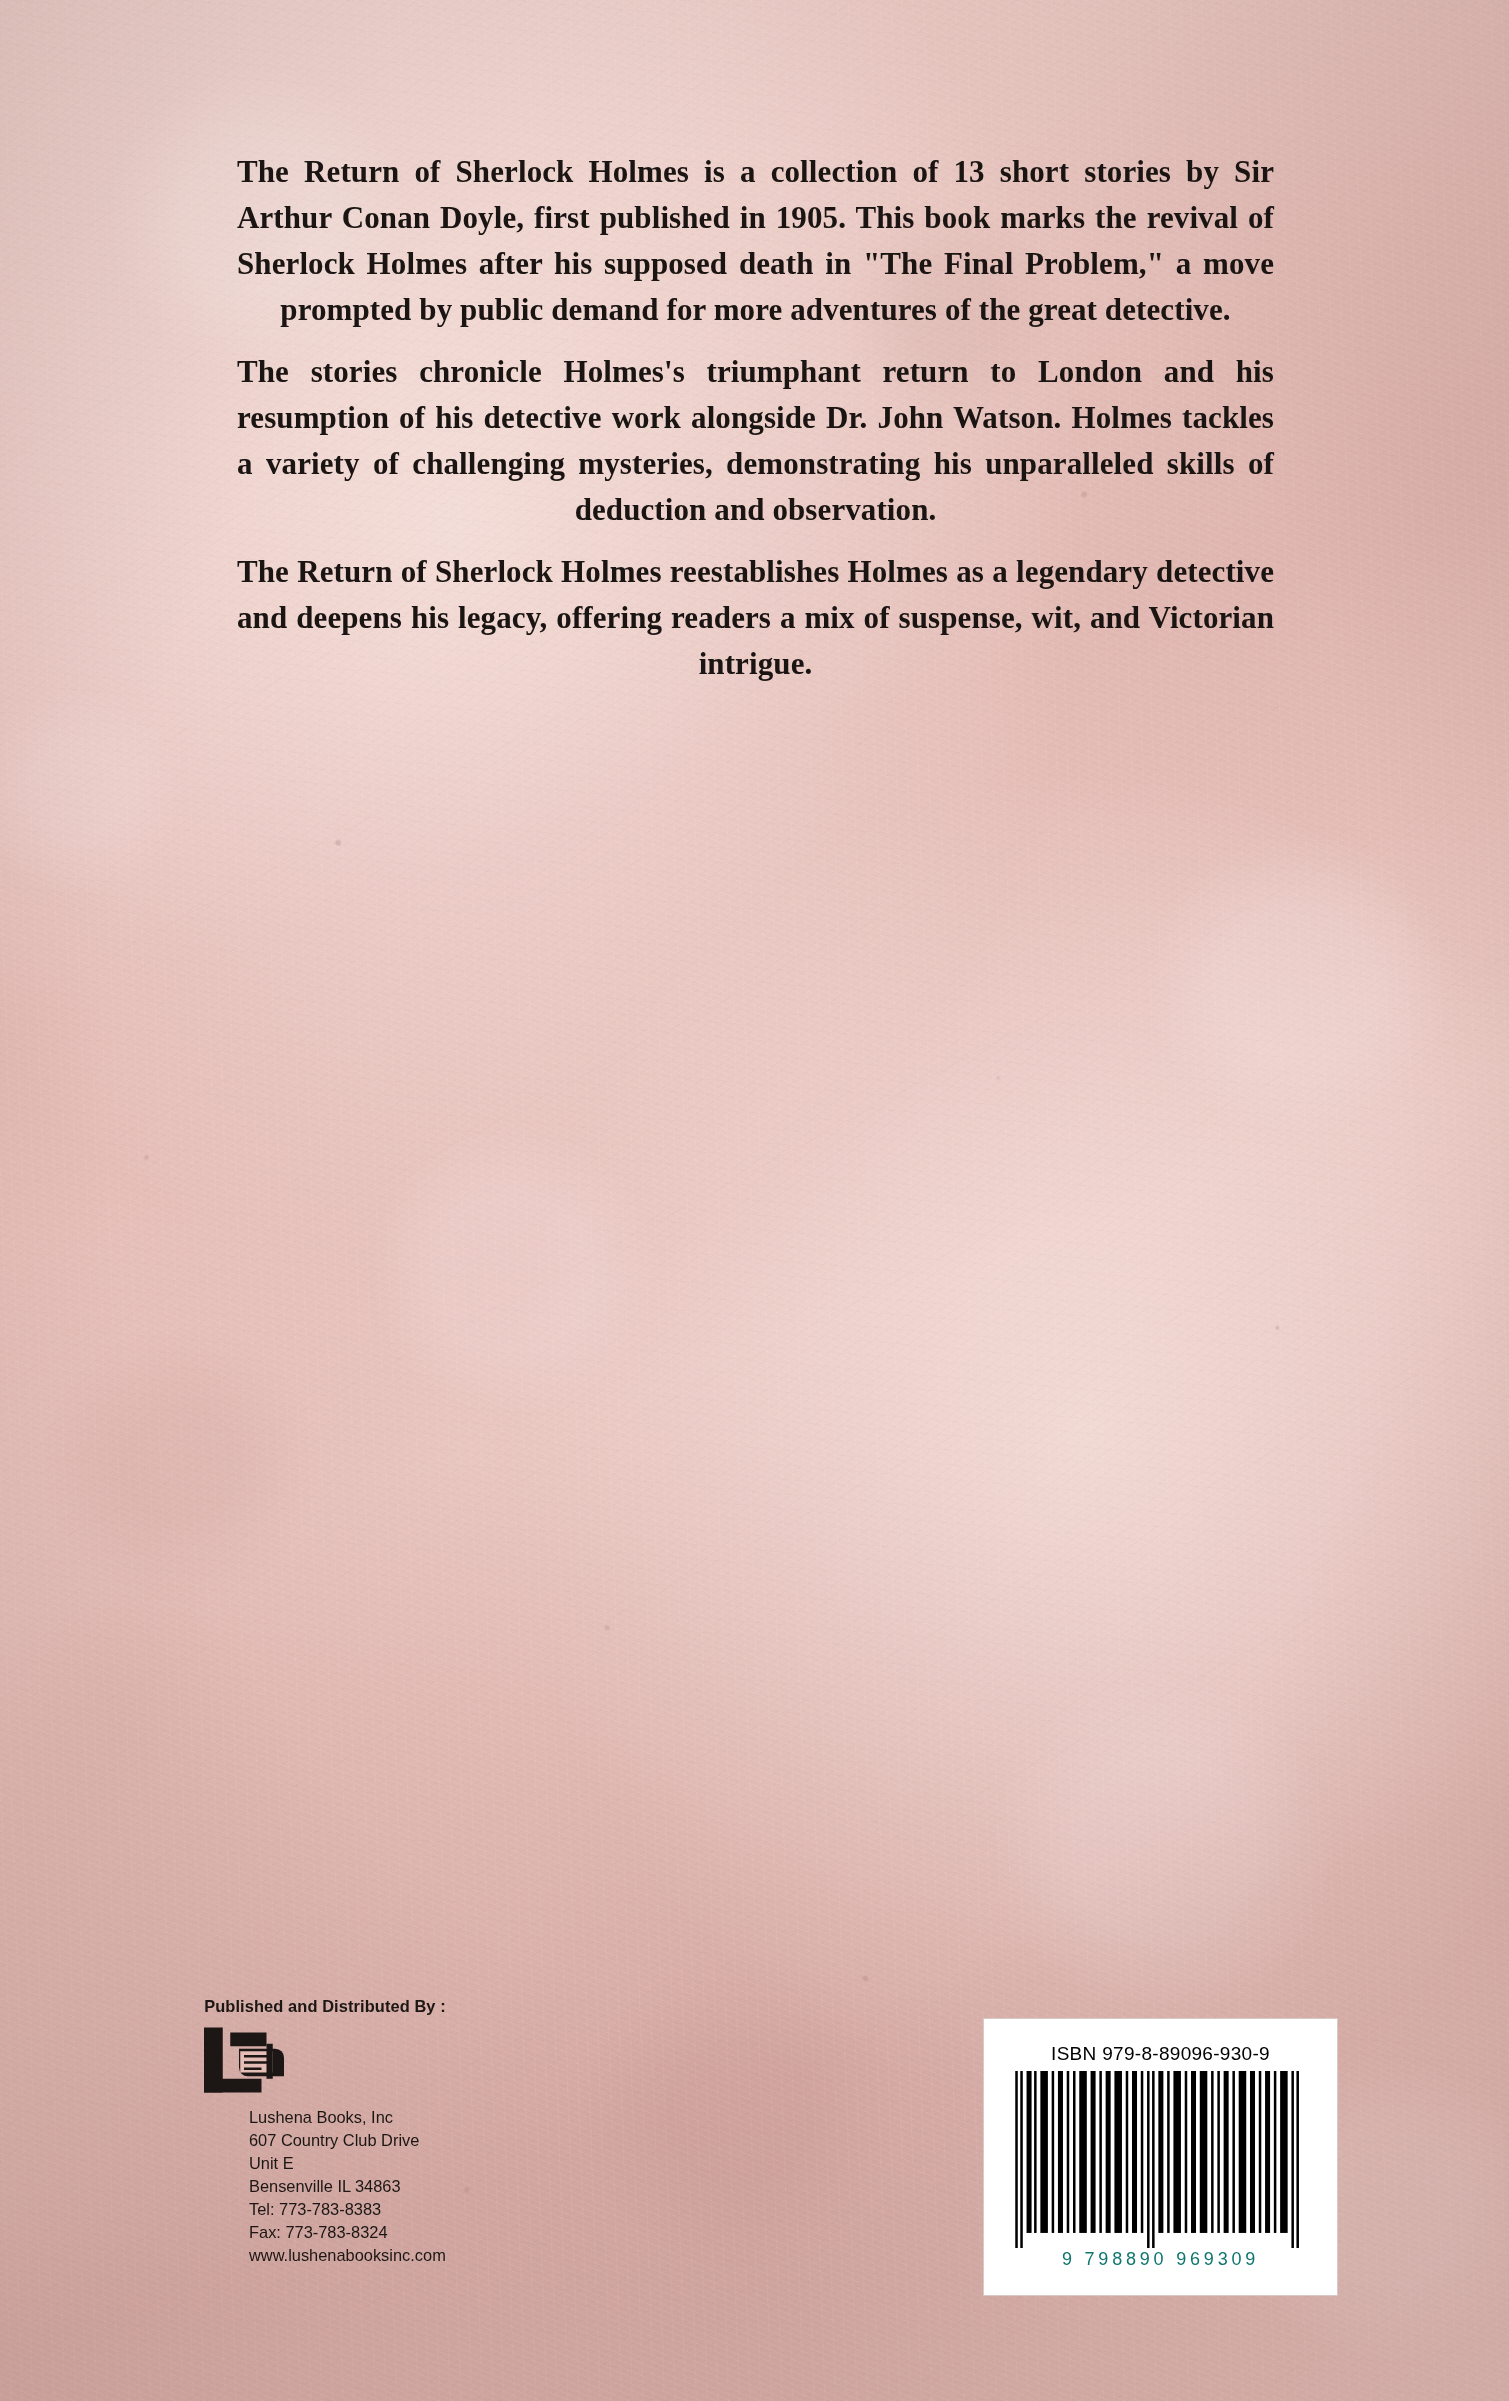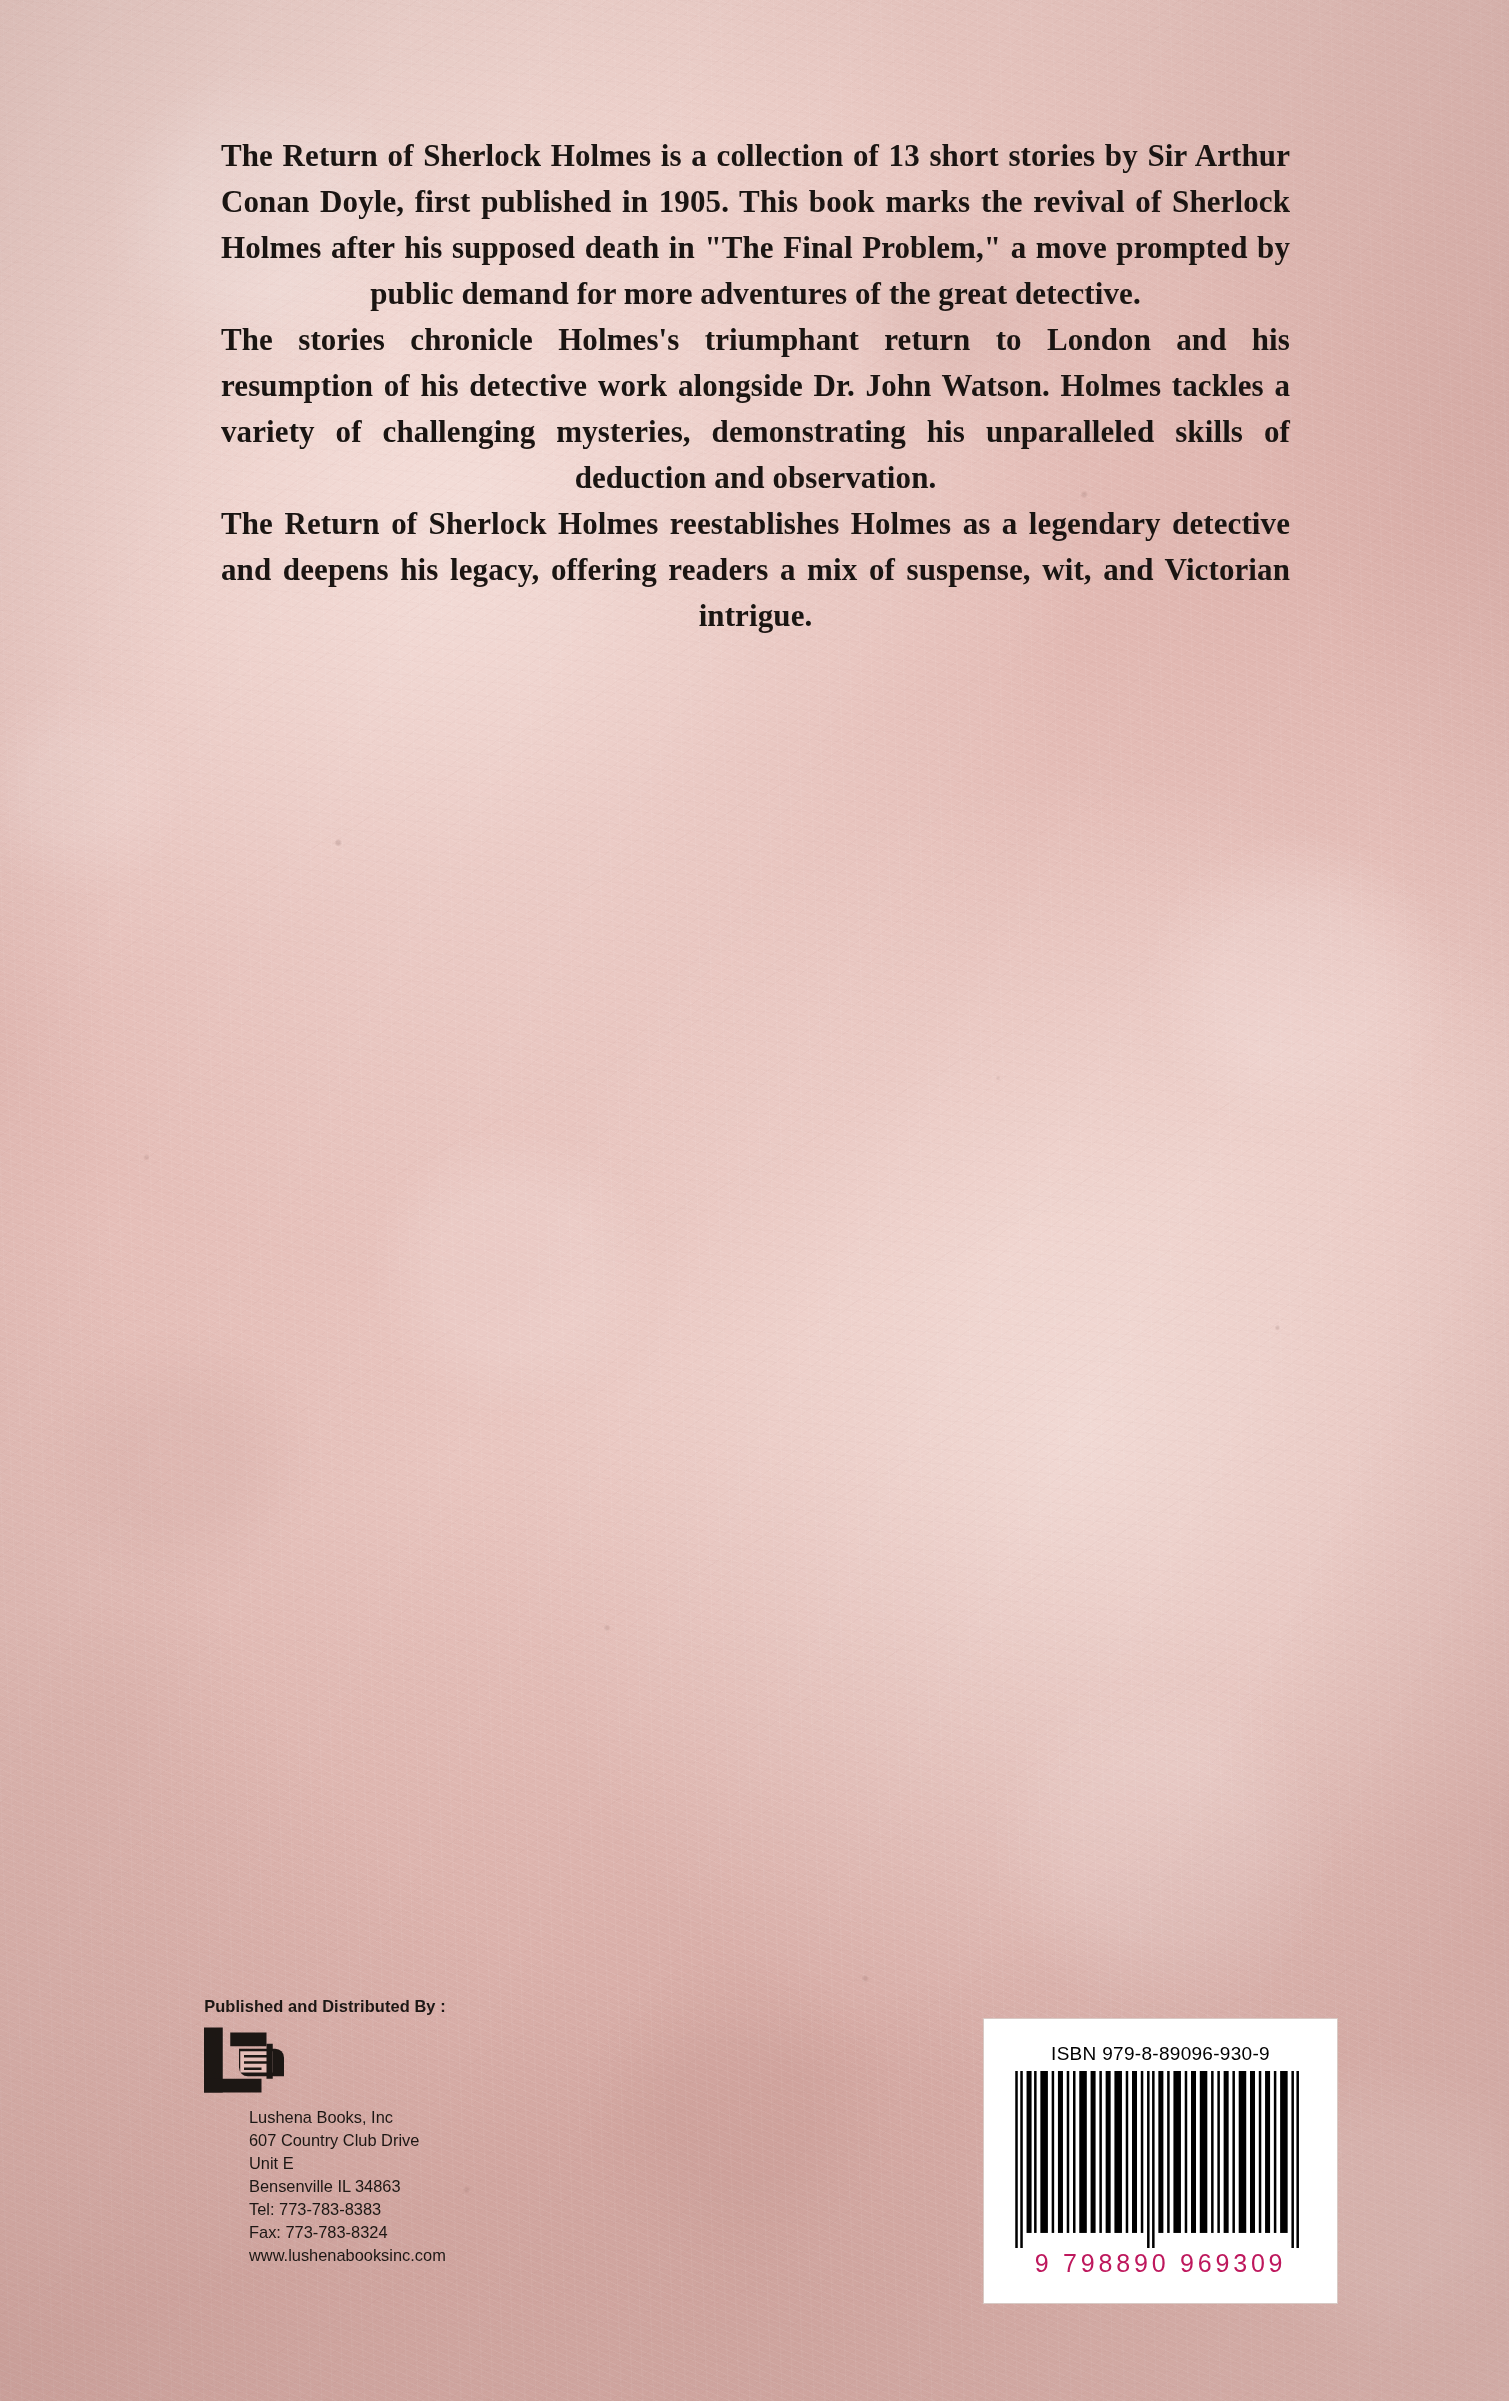--- a/index.html
+++ b/index.html
@@ -91,21 +91,21 @@
     width: 1069px;
     z-index: 5;
   }
   .para {
     color: #1a1512;
     font-family: "Liberation Serif", serif;
     font-weight: 700;
     font-size: 31px;
     line-height: 46px;
     letter-spacing: 0.1px;
-    margin: 0;
+    margin: 16px;
     text-align: justify;
     text-align-last: center;
   }
   .para + .para { margin-top: 0px; }
 
   
   #publisher {
     position: absolute;
     left: 201px;
     top: 1997px;
@@ -156,23 +156,23 @@
     letter-spacing: 0.3px;
     white-space: nowrap;
   }
   #barcode-bars {
     height: 177px;
     margin: 0 14px;
     display: block;
   }
   #barcode-digits {
     font-family: "Liberation Sans", sans-serif;
-    font-size: 25px;
+    font-size: 18px;
     letter-spacing: 3.8px;
-    color: #be185d;
+    color: #0f766e;
     text-align: center;
     padding: 1.3px 0 8.8px 0;
     white-space: nowrap;
   }
 </style>
 </head>
 <body>
 
 <div id="cover">
 

